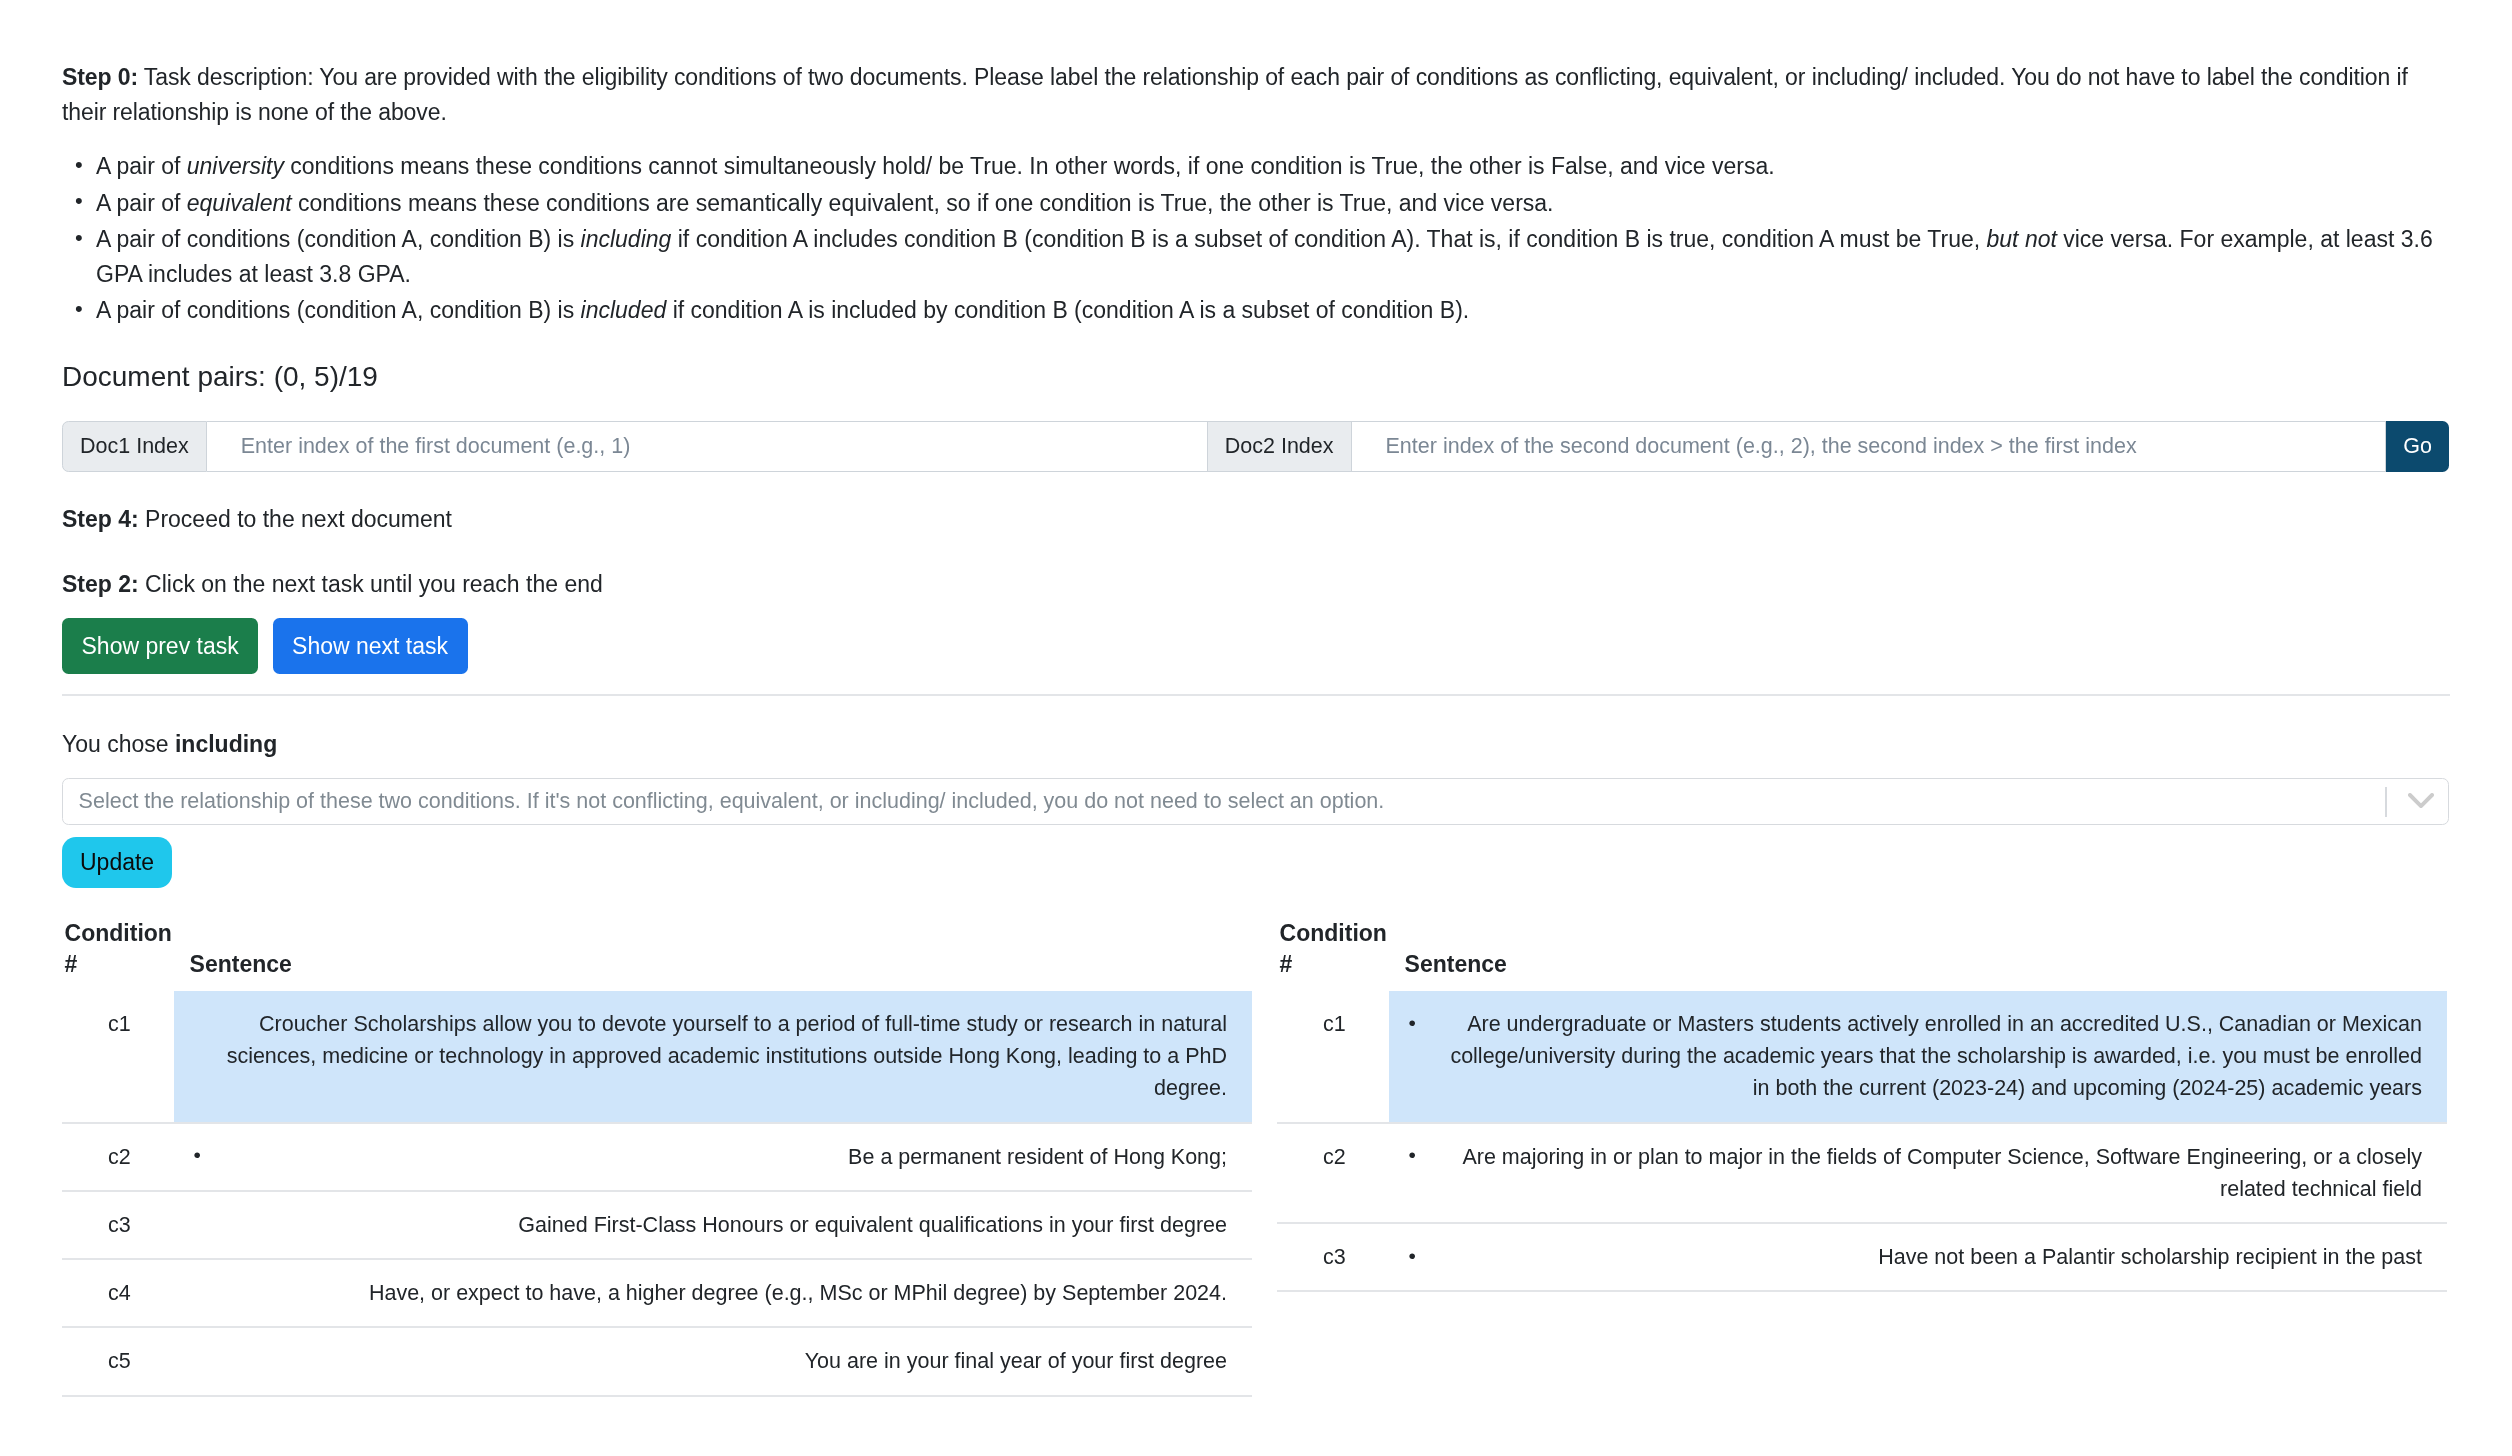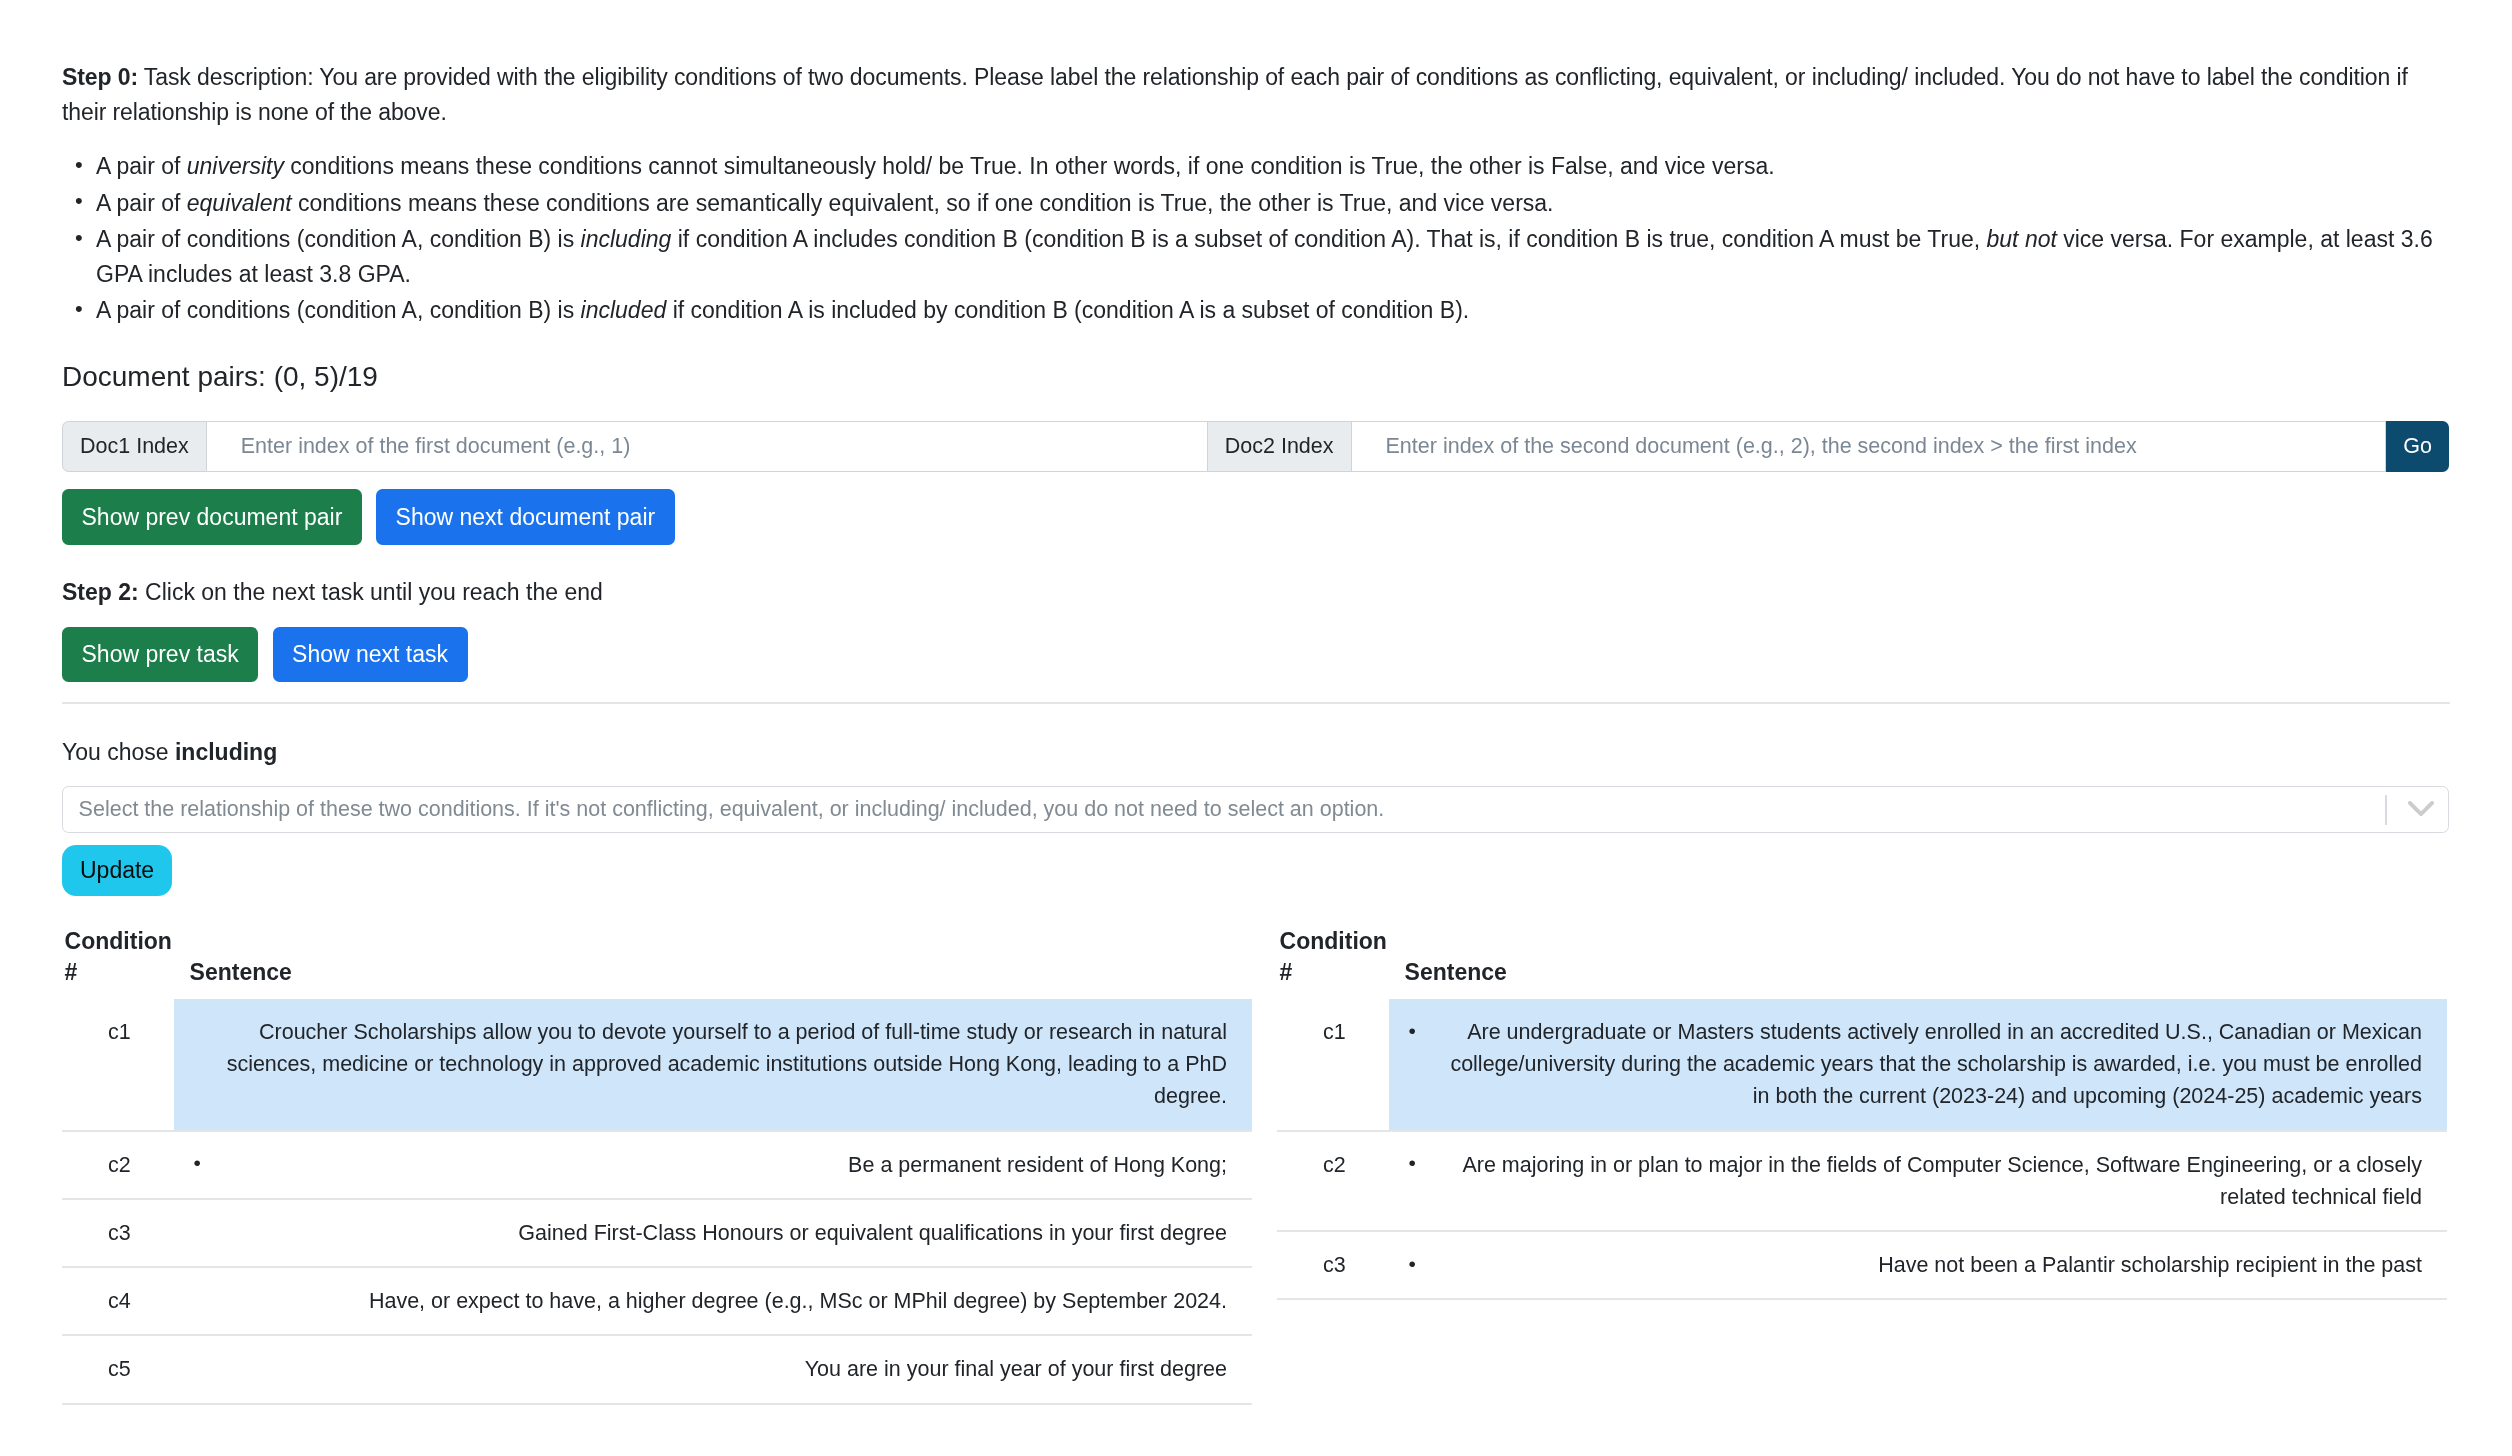--- a/index.html
+++ b/index.html
@@ -271,24 +271,23 @@
   
   <div class="input-group">
     <span class="ig-label first">Doc1 Index</span>
     <input class="ig-input doc1" type="text" placeholder="Enter index of the first document (e.g., 1)" style="">
     <span class="ig-label second">Doc2 Index</span>
     <input class="ig-input doc2" type="text" placeholder="Enter index of the second document (e.g., 2), the second index &gt; the first index" style="">
     <button class="go-btn">Go</button>
   </div>
 
   
-  <div class="btn-row">
-    <button class="btn btn-green">Show prev document pair</button>
-    <button class="btn btn-blue">Show next document pair</button>
-  </div>
+  <p class="step-line">
+    <b>Step 4:</b><span> Proceed to the next document</span>
+  </p>
 
   
   <p class="step-line">
     <b>Step 2:</b><span> Click on the next task until you reach the end</span>
   </p>
   <div class="btn-row">
     <button class="btn btn-green">Show prev task</button>
     <button class="btn btn-blue">Show next task</button>
   </div>
 

